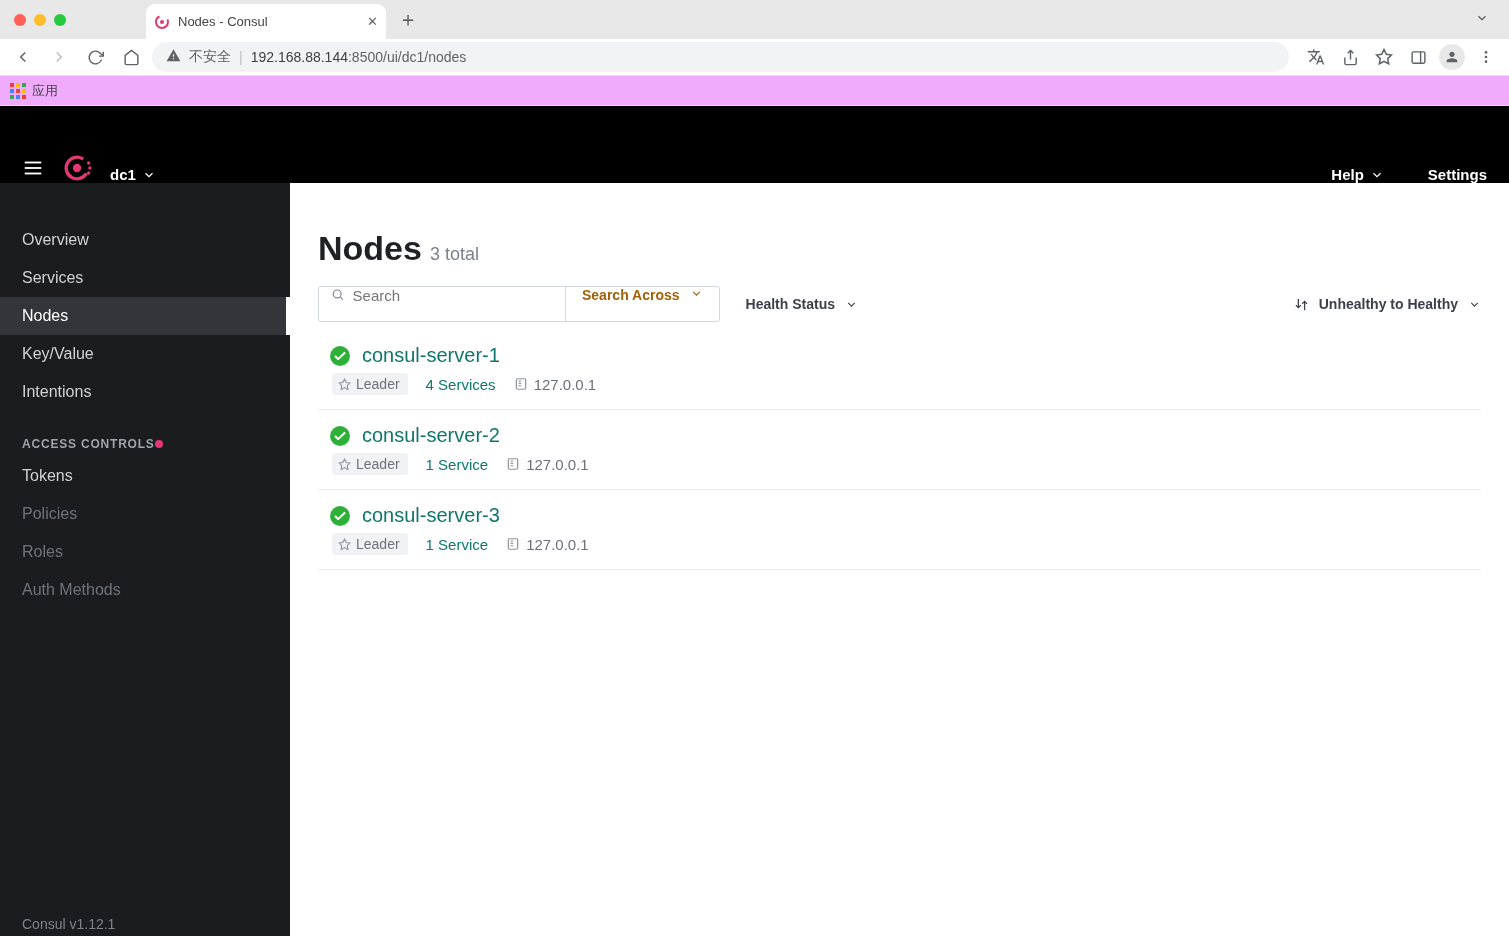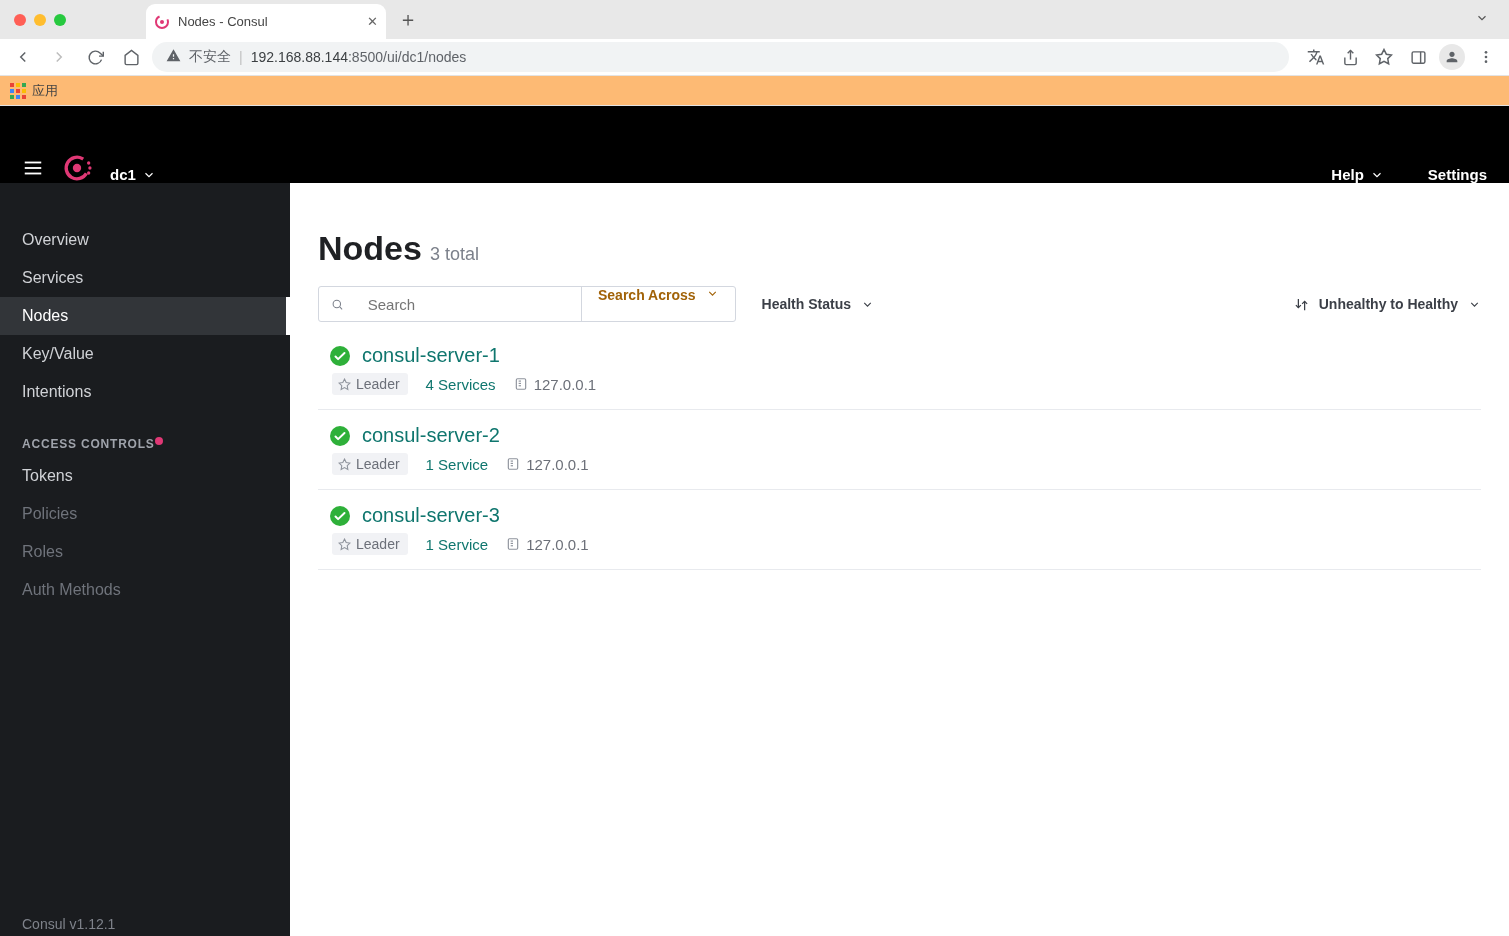--- a/index.html
+++ b/index.html
@@ -21,21 +21,21 @@
 
 .toolbar { height: 37px; background: #fff; display: flex; align-items: center; padding: 0 8px; gap: 6px; border-bottom: 1px solid #e3e3e3; }
 .tool-btn { width: 30px; height: 30px; display: flex; align-items: center; justify-content: center; color: #5f6368; border-radius: 50%; cursor: pointer; }
 .tool-btn.disabled { color: #bdbdbd; }
 .address { flex: 1; height: 30px; background: #f1f3f4; border-radius: 15px; display: flex; align-items: center; padding: 0 14px; gap: 8px; font-size: 14px; color: #5f6368; }
 .address .sep { color: #c0c0c0; }
 .address .path { color: #3c4043; }
 .right-tools { display: flex; align-items: center; gap: 4px; margin-left: 6px; }
 .avatar-circle { width: 26px; height: 26px; border-radius: 50%; background: #e8e8e8; display: flex; align-items: center; justify-content: center; }
 
-.bookmarks { height: 30px; background: #fdba74; display: flex; align-items: center; padding: 0 10px; gap: 6px; border-bottom: 1px solid #e3e3e3; font-size: 13px; color: #444; }
+.bookmarks { height: 30px; background: #f0abfc; display: flex; align-items: center; padding: 0 10px; gap: 6px; border-bottom: 1px solid #e3e3e3; font-size: 13px; color: #444; }
 .apps-icon { display: grid; grid-template-columns: repeat(3, 4px); grid-template-rows: repeat(3, 4px); gap: 2px; }
 .apps-icon span { width: 4px; height: 4px; }
 .apps-icon span:nth-child(1){background:#ea4335;} .apps-icon span:nth-child(2){background:#fbbc04;} .apps-icon span:nth-child(3){background:#34a853;}
 .apps-icon span:nth-child(4){background:#4285f4;} .apps-icon span:nth-child(5){background:#ea4335;} .apps-icon span:nth-child(6){background:#fbbc04;}
 .apps-icon span:nth-child(7){background:#34a853;} .apps-icon span:nth-child(8){background:#4285f4;} .apps-icon span:nth-child(9){background:#ea4335;}
 
 
 .app { position: relative; height: 830px; }
 .app-header { height: 77px; background: #000; display: flex; align-items: flex-end; padding: 0 22px; color: #fff; gap: 18px; }
 .menu-icon { cursor: pointer; }
@@ -43,33 +43,33 @@
 .dc-picker { display: flex; align-items: center; gap: 6px; font-size: 15px; font-weight: 600; cursor: pointer; }
 .header-spacer { flex: 1; }
 .hdr-link { font-size: 15px; font-weight: 600; margin-left: 26px; cursor: pointer; display: flex; align-items: center; gap: 6px; }
 
 
 .app-body { display: flex; height: calc(100% - 63px); }
 .sidebar { width: 290px; background: #1a1c1f; color: #d0d2d6; display: flex; flex-direction: column; padding-top: 38px; font-size: 16px; }
 .nav-item { padding: 10px 22px; cursor: pointer; }
 .nav-item.active { background: #323539; color: #fff; position: relative; }
 .nav-item.active::after { content: ""; position: absolute; right: 0; top: 0; bottom: 0; width: 4px; background: #fff; }
-.nav-section { padding: 26px 22px 6px; font-size: 12px; letter-spacing: .8px; color: #9fa3ab; display: flex; align-items: flex-start; gap: 0; font-weight: 600; }
+.nav-section { padding: 26px 22px 6px; font-size: 12px; letter-spacing: .8px; color: #9fa3ab; display: flex; align-items: center; gap: 0; font-weight: 600; }
 .nav-section .red-dot { width: 8px; height: 8px; border-radius: 50%; background: #e03875; }
 .nav-item.dim { color: #6f737b; }
 .sidebar-footer { margin-top: auto; padding: 18px 22px; color: #7e828a; font-size: 14px; }
 
 .main { flex: 1; padding: 46px 28px 0 28px; overflow: auto; }
 .page-title { display: flex; align-items: baseline; gap: 8px; margin-bottom: 18px; }
 .page-title h1 { font-size: 34px; font-weight: 700; color: #1f2124; }
 .page-title .count { color: #7c818b; font-size: 18px; }
 
 .filters { display: flex; align-items: stretch; gap: 0; margin-bottom: 4px; }
 .search-wrap { display: flex; border: 1px solid #d3d7df; border-radius: 3px; height: 36px; overflow: hidden; }
-.search-box { display: flex; align-items: center; padding: 0 12px; gap: 24px; min-width: 205px; }
+.search-box { display: flex; align-items: flex-start; padding: 0 12px; gap: 8px; min-width: 205px; }
 .search-box input { border: none; outline: none; font-size: 15px; color: #333; width: 100%; background: transparent; }
 .search-box svg { color: #7c818b; }
 .search-across { border-left: 1px solid #d3d7df; display: flex; align-items: flex-start; padding: 0 16px; gap: 10px; font-weight: 700; font-size: 14px; color: #a16207; cursor: pointer; }
 .filter-btn { background: transparent; border: none; margin-left: 26px; display: flex; align-items: center; gap: 10px; font-weight: 600; font-size: 14px; color: #3b3f47; cursor: pointer; }
 .filters-right { margin-left: auto; display: flex; align-items: center; gap: 10px; font-weight: 600; font-size: 14px; color: #3b3f47; cursor: pointer; }
 
 .node-list { margin-top: 8px; }
 .node-row { padding: 14px 4px 14px 12px; border-bottom: 1px solid #e8eaee; cursor: pointer; }
 .node-top { display: flex; align-items: center; gap: 12px; }
 .health { width: 20px; height: 20px; }

